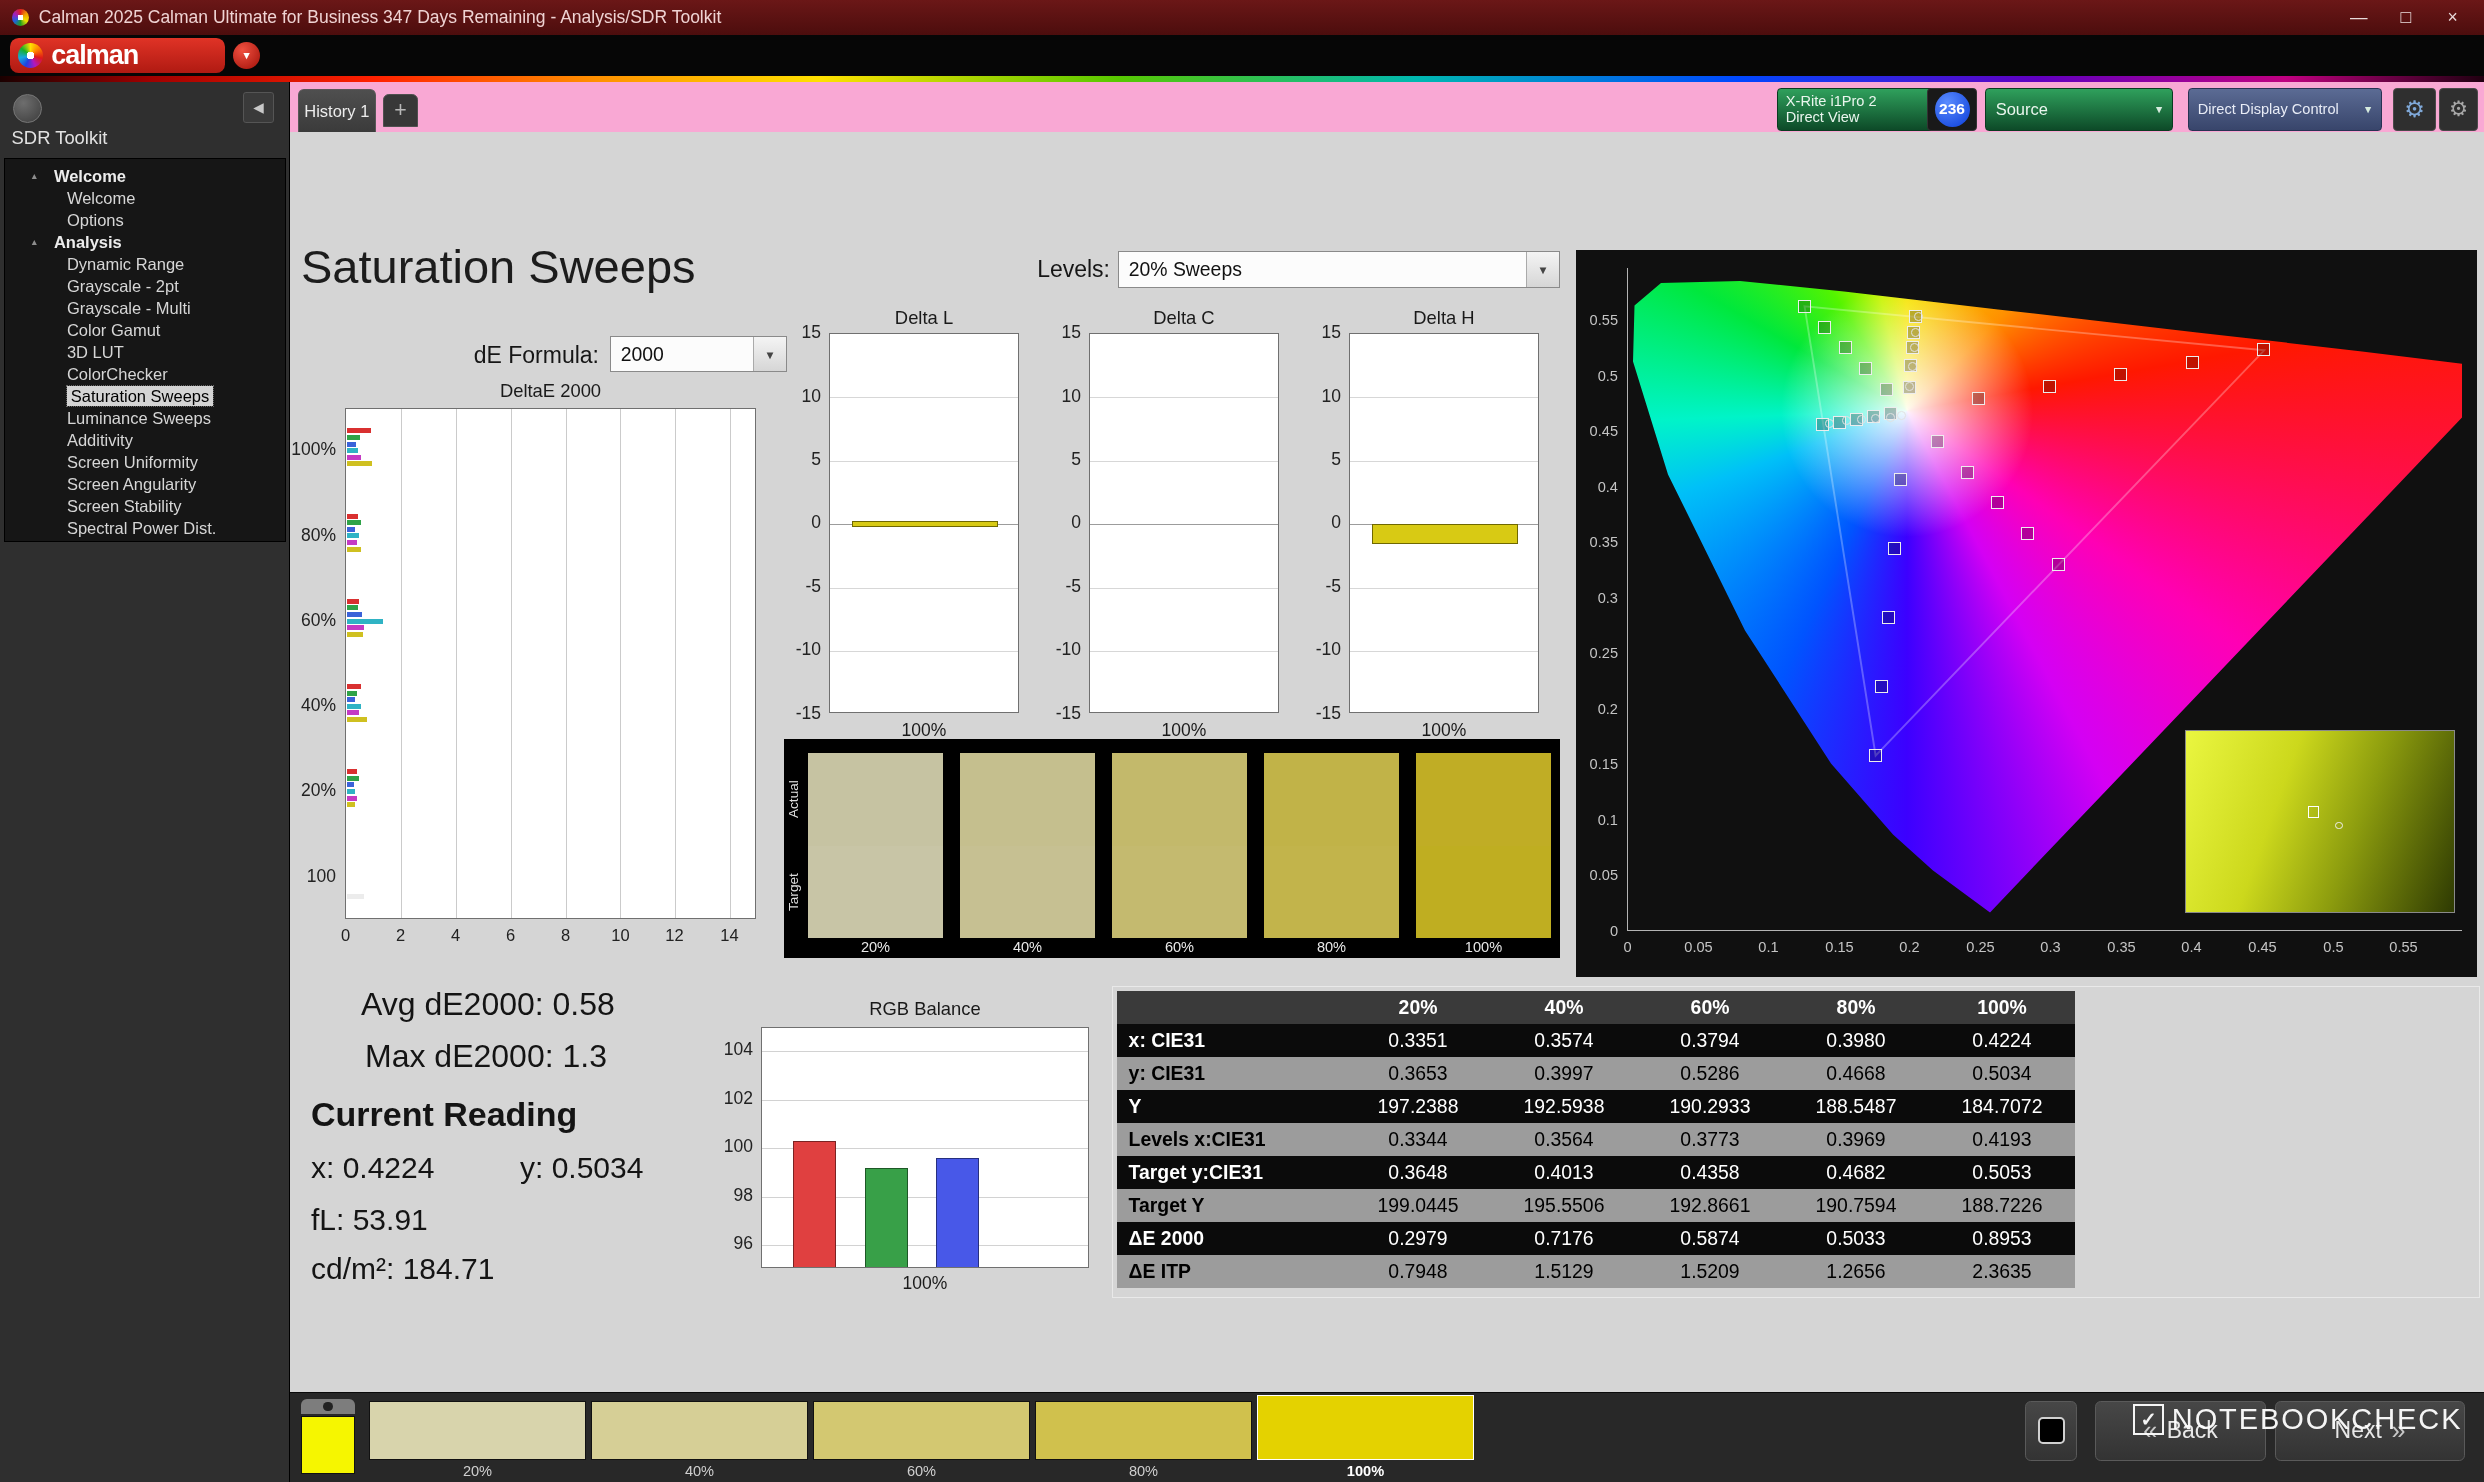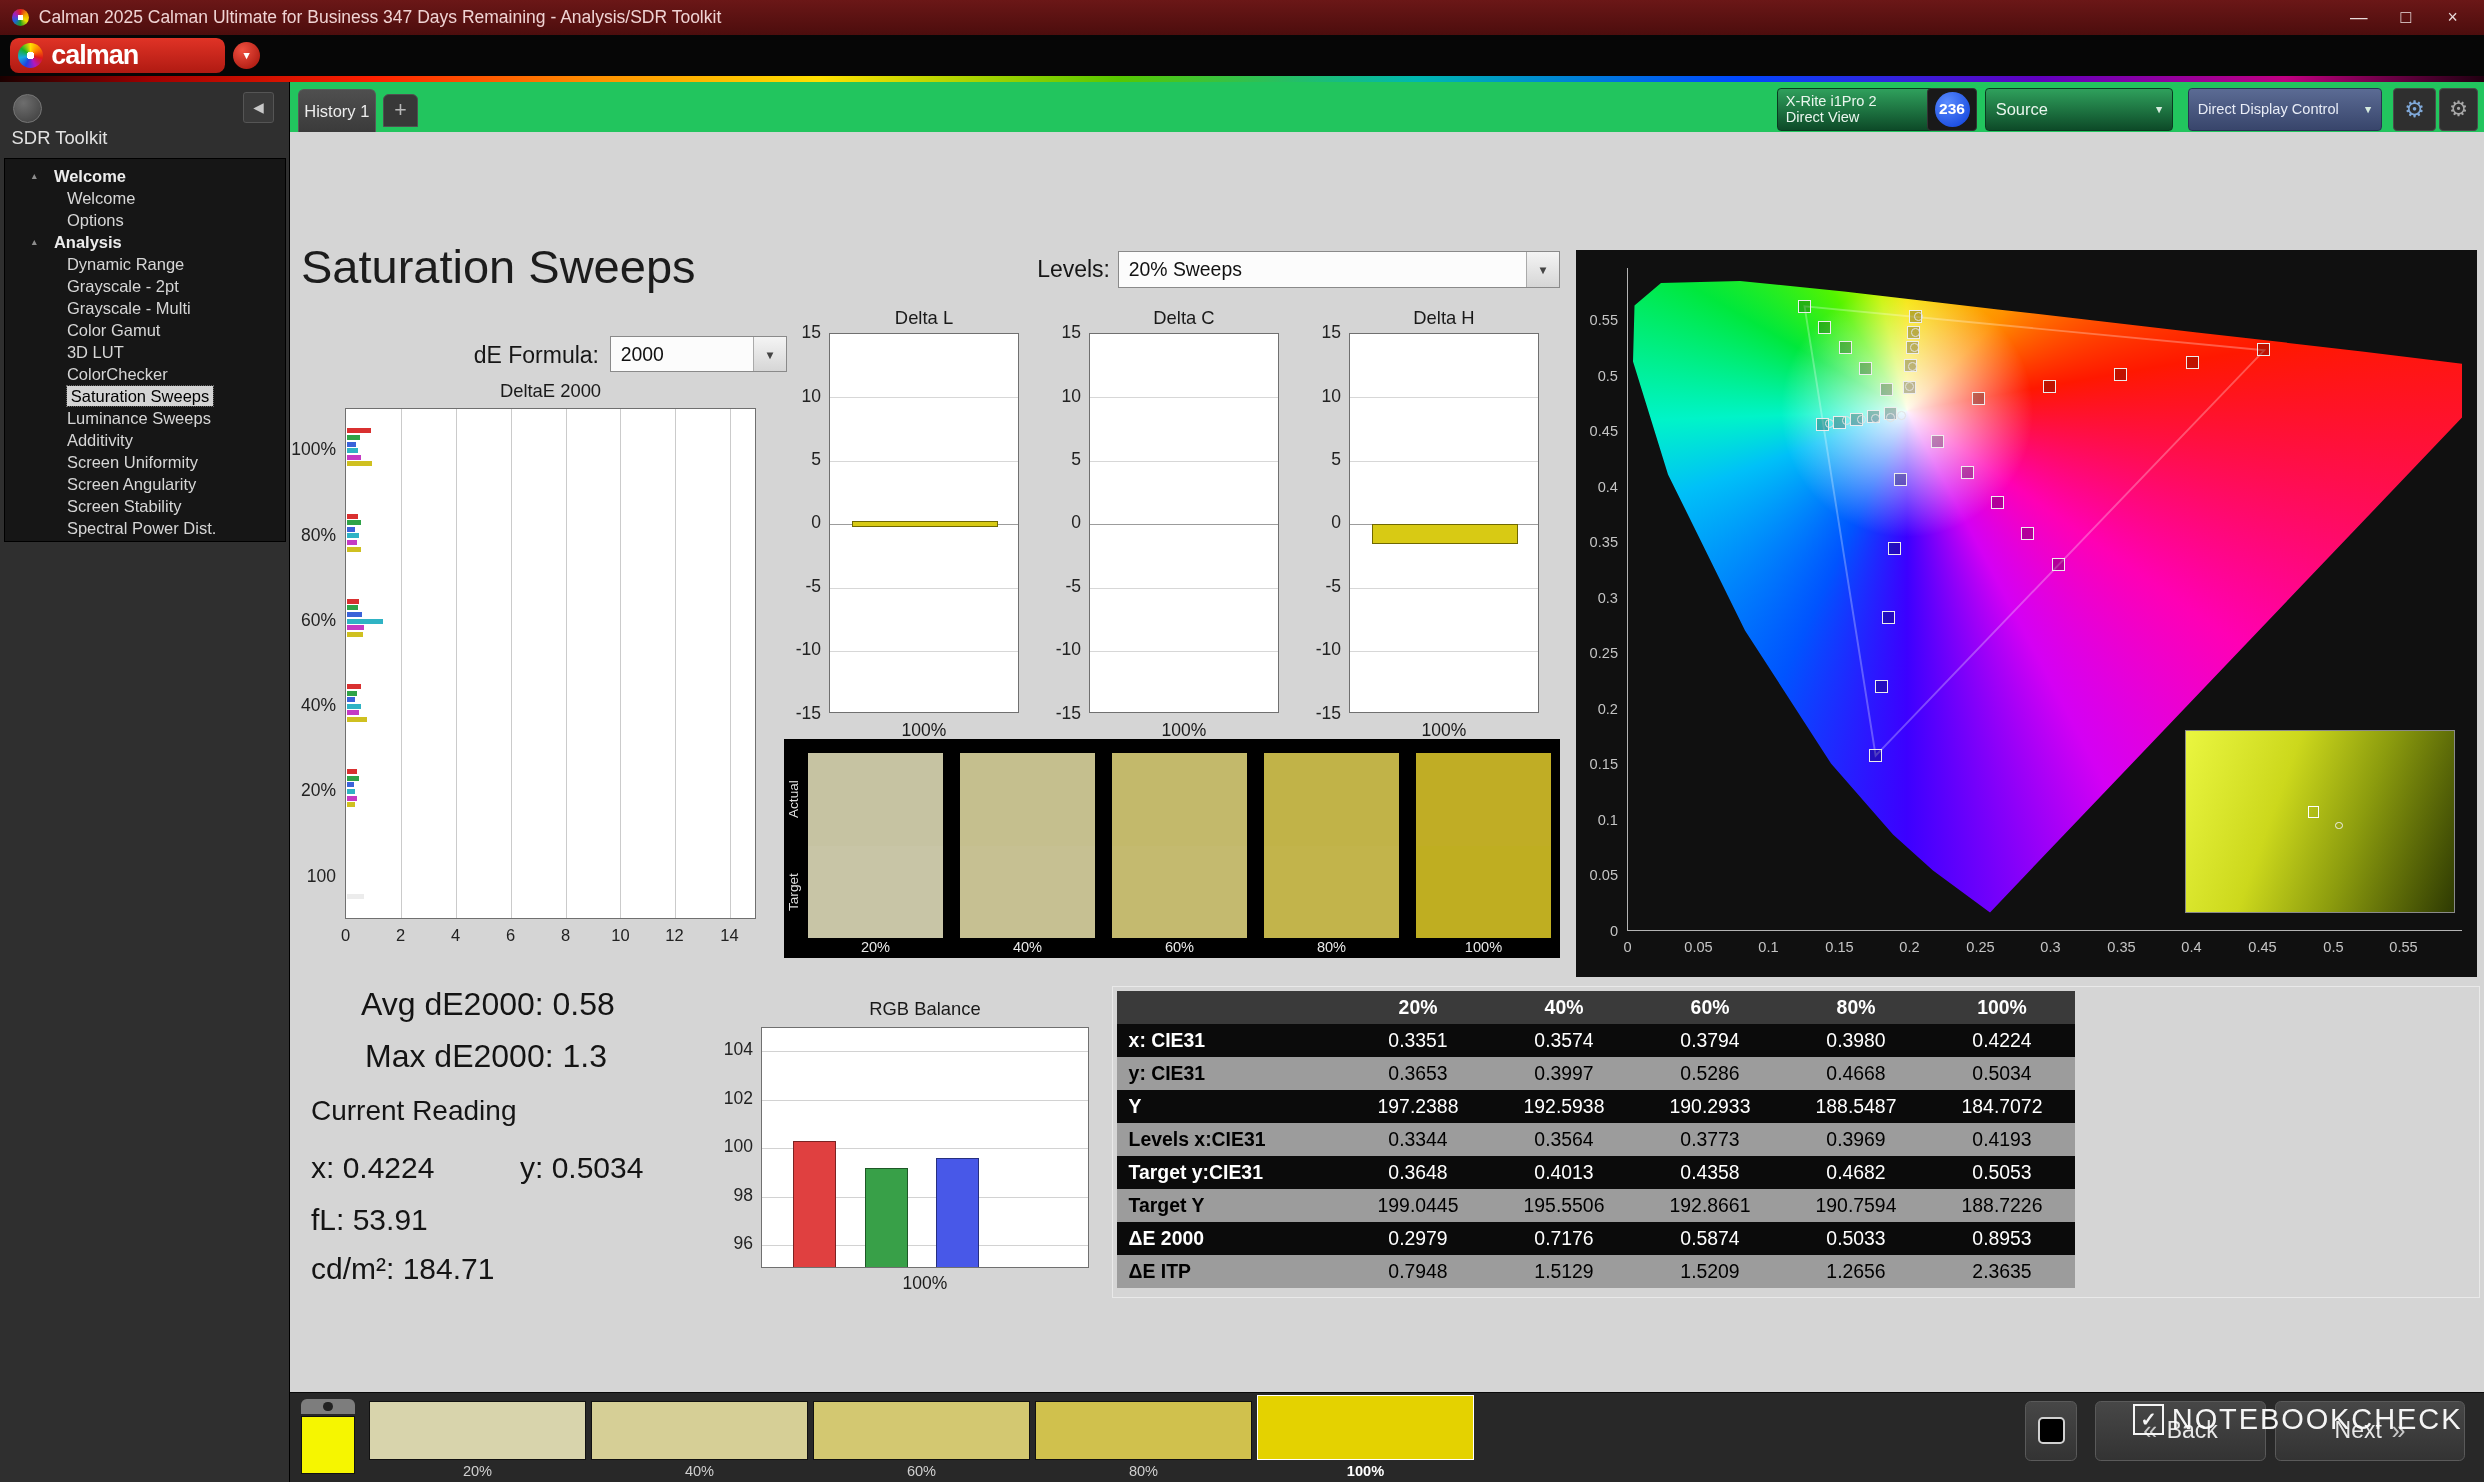--- a/index.html
+++ b/index.html
@@ -26,21 +26,21 @@
   #sb-home{position:absolute;left:12.6px;top:11.6px;width:29px;height:29px;border-radius:50%;background:radial-gradient(circle at 35% 30%,#6e6e6e,#3c3c3c);border:1px solid #777}
   #sb-collapse{position:absolute;left:243px;top:9.7px;width:31px;height:31px;background:#3a3a3a;border:1px solid #555;border-radius:2.9px;color:#c8c8c8;font-size:13.6px;display:flex;align-items:center;justify-content:center}
   #sb-title{position:absolute;left:11.6px;top:45px;color:#e2e2e2;font-size:18.4px}
   #tree{position:absolute;left:3.9px;top:76px;width:282px;height:384px;background:#161616;border:1px solid #000;padding-top:5.8px;overflow:hidden}
   .titem{height:22px;line-height:22px;padding-left:62px;color:#d6d6d6;font-size:16.5px;white-space:nowrap;position:relative}
   .tsec{padding-left:49px;font-weight:bold;color:#ececec}
   .texp{position:absolute;left:25px;top:0;font-size:8.7px;color:#8d8d8d}
   .tsel{background:#d4d4d4;color:#000;padding:1px 3.9px;outline:1px dotted #666}
 
   
-  #tabbar{position:absolute;left:290px;top:82px;width:2194px;height:50px;background:#22c55e}
+  #tabbar{position:absolute;left:290px;top:82px;width:2194px;height:50px;background:#f9a8d4}
   #tab-history{position:absolute;left:7.8px;top:6.8px;width:78px;height:44px;background:linear-gradient(#4f4f4f,#3a3a3a);border:1px solid #585858;border-bottom:none;border-radius:5.8px 5.8px 0 0;color:#ececec;font-size:16.5px;display:flex;align-items:center;justify-content:center}
   #tab-add{position:absolute;left:93px;top:11.6px;width:35px;height:33px;background:#383838;border:1px solid #505050;border-radius:5.8px 5.8px 0 0;color:#b8b8b8;font-size:21.3px;display:flex;align-items:center;justify-content:center}
   .gdd{position:absolute;top:5.8px;height:43px;background:linear-gradient(#2fa05c,#0d4a28);border:1px solid #0a3a20;border-radius:3.9px;color:#eaf6ee;display:flex;align-items:center}
   .gdd-arrow{margin-left:auto;padding:0 7.8px;font-size:10.7px;color:#d7ecd F}
   .gdd-arrow{color:#d7ecdf}
   #dd-meter{left:1487px;width:176px}
   .ddm-lines{padding-left:7.8px;font-size:14.6px;line-height:16.5px}
   #badge-wrap{position:absolute;left:1637px;top:5.8px;width:50px;height:43px;background:#191919;border:1px solid #333;border-radius:3.9px;display:flex;align-items:center;justify-content:center}
   #badge{width:35px;height:35px;border-radius:50%;background:radial-gradient(circle at 35% 30%,#5a8cff,#0a3cd8);color:#fff;font-size:15.5px;font-weight:bold;display:flex;align-items:center;justify-content:center}
   #dd-source{left:1695px;width:188px;padding-left:9.7px;font-size:16.5px}
@@ -326,21 +326,21 @@
         <div style="position: absolute; left: 214px; top: 148px; width: 8.7px; height: 8.7px; border: 1.9px solid rgb(226, 226, 226); border-radius: 50%; z-index: 5;"></div>
         <div style="position: absolute; left: 229px; top: 147px; width: 8.7px; height: 8.7px; border: 1.9px solid rgb(226, 226, 226); border-radius: 50%; z-index: 5;"></div>
         <div style="position: absolute; left: 243px; top: 146px; width: 8.7px; height: 8.7px; border: 1.9px solid rgb(226, 226, 226); border-radius: 50%; z-index: 5;"></div>
         <div style="position: absolute; left: 258px; top: 145px; width: 8.7px; height: 8.7px; border: 1.9px solid rgb(226, 226, 226); border-radius: 50%; z-index: 5;"></div>
         <div style="position: absolute; left: 269px; top: 143px; width: 8.7px; height: 8.7px; border: 1.9px solid rgb(226, 226, 226); border-radius: 50%; z-index: 5;"></div>
       </div>
   </div>
 
   <div class="stat" style="left:361px;top:986px;font-size:32px">Avg dE2000: 0.58</div>
   <div class="stat" style="left:365px;top:1038px;font-size:32px">Max dE2000: 1.3</div>
-  <div class="stat" style="left:311px;top:1095px;font-size:28px;font-weight:400">Current Reading</div>
+  <div class="stat" style="left:311px;top:1095px;font-size:34px;font-weight:700">Current Reading</div>
   <div class="stat" style="left:311px;top:1151px;font-size:30px">x: 0.4224</div>
   <div class="stat" style="left:520px;top:1151px;font-size:30px">y: 0.5034</div>
   <div class="stat" style="left:311px;top:1203px;font-size:30px">fL: 53.91</div>
   <div class="stat" style="left:311px;top:1252px;font-size:30px">cd/m²: 184.71</div>
 
   <div class="ctitle" style="left:761px;top:998px;width:328px">RGB Balance</div>
   <div id="rgb-plot" class="plot" style="left:761px;top:1027px;width:328px;height:241px">
       <div style="position: absolute; left: 0px; top: 23px; width: 328px; height: 1px; background: rgb(210, 210, 210);"></div>
       <div style="position: absolute; left: 0px; top: 72px; width: 328px; height: 1px; background: rgb(210, 210, 210);"></div>
       <div style="position: absolute; left: 0px; top: 120px; width: 328px; height: 1px; background: rgb(210, 210, 210);"></div>

